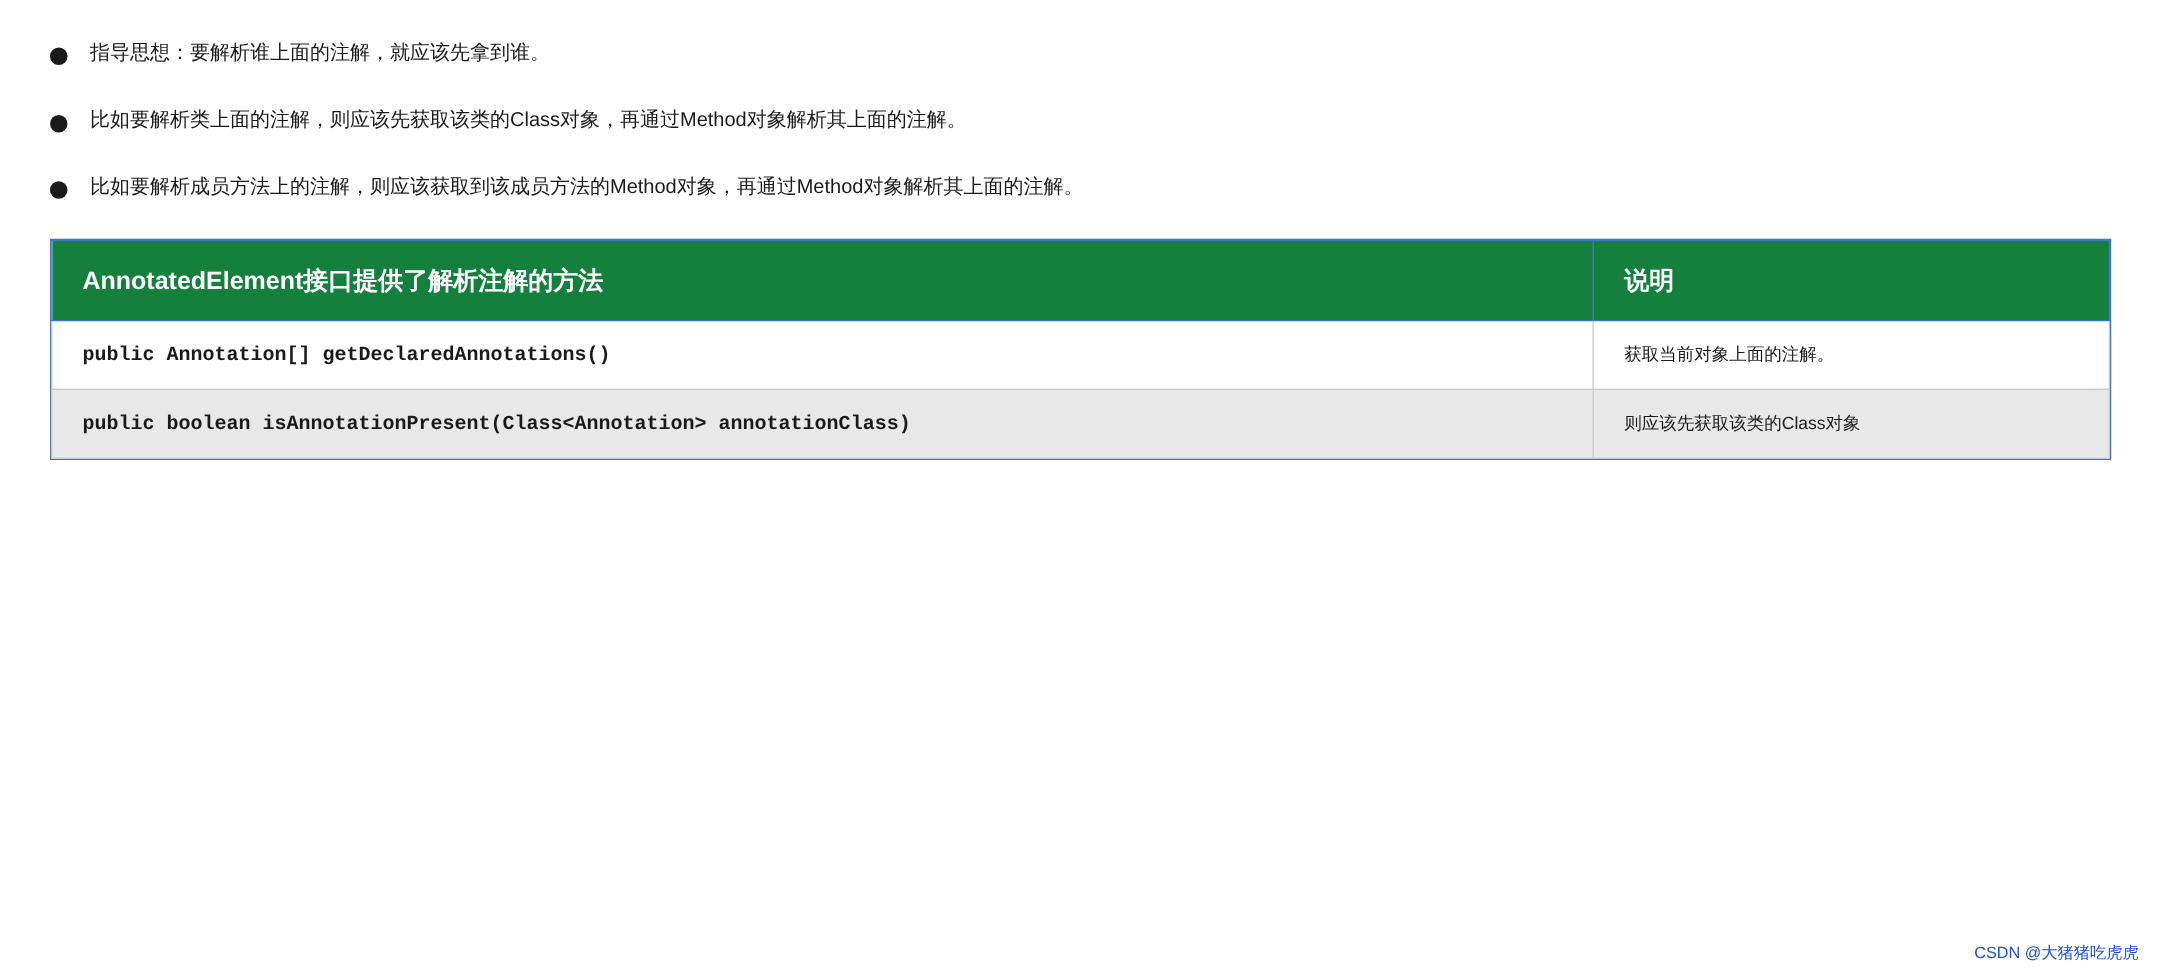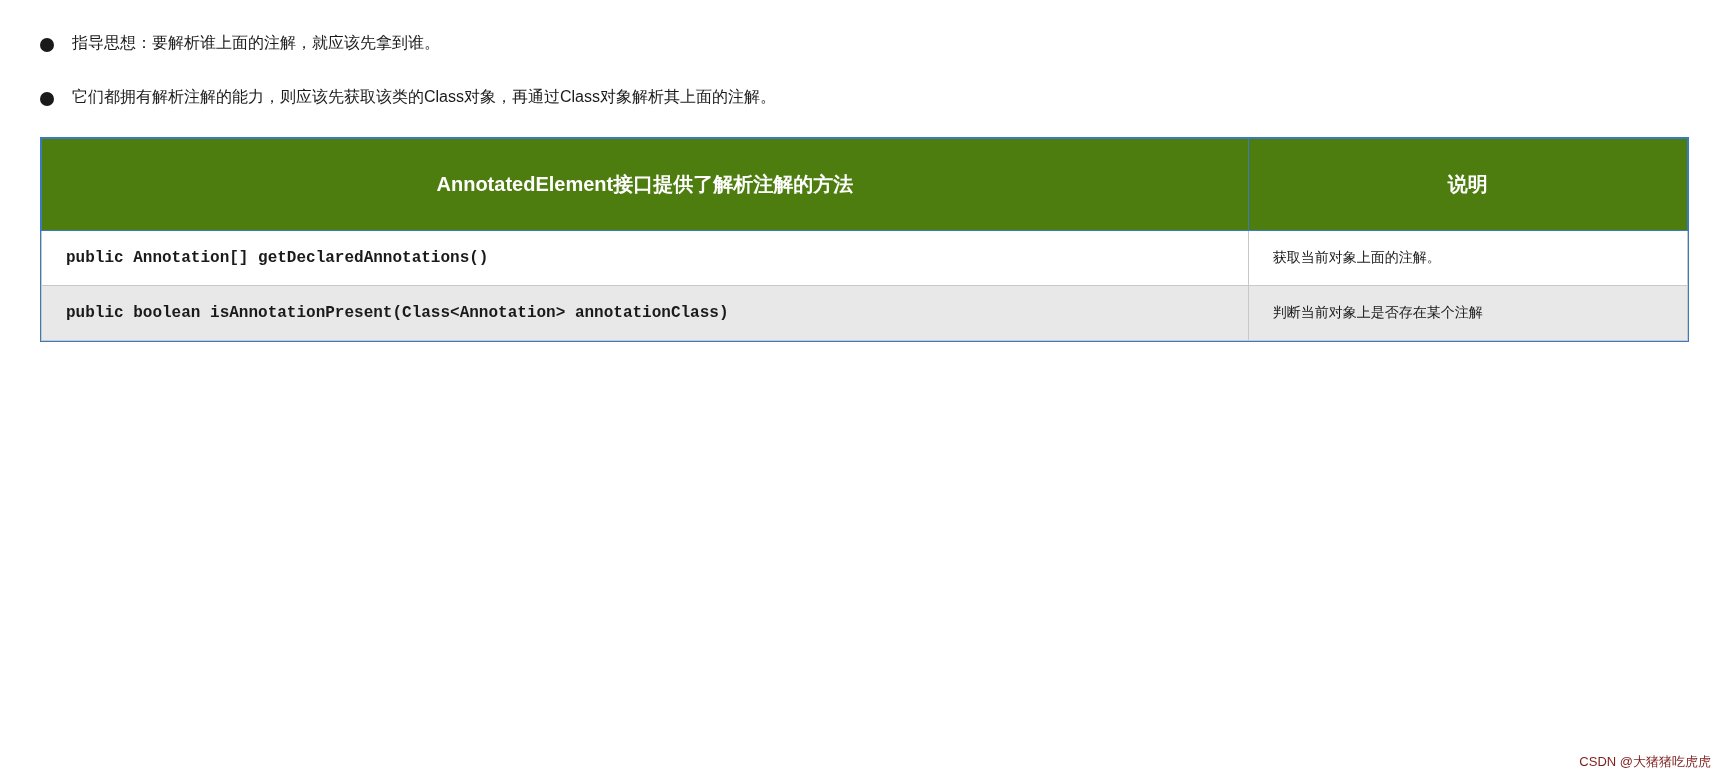--- a/index.html
+++ b/index.html
@@ -52,26 +52,26 @@
       border-collapse: collapse;
       width: 100%;
     }
 
     table {
       width: 100%;
       border-collapse: collapse;
     }
 
     table thead tr th {
-      background-color: #4d7c0f;
+      background-color: #15803d;
       color: #ffffff;
       font-weight: bold;
       font-size: 20px;
-      padding: 32px 24px;
-      text-align: center;
+      padding: 18px 24px;
+      text-align: left;
       border: 1.5px solid #3a7abf;
     }
 
     table tbody tr:nth-child(odd) {
       background-color: #ffffff;
     }
 
     table tbody tr:nth-child(even) {
       background-color: #e8e8e8;
     }
@@ -88,51 +88,55 @@
       font-weight: bold;
       font-size: 16px;
       margin-left: 42px;
     }
 
     .watermark {
       position: fixed;
       bottom: 12px;
       right: 18px;
       font-size: 13px;
-      color: #7f1d1d;
+      color: #1d4ed8;
     }
   </style>
 </head>
 <body>
 
 <ul class="bullet-list">
   <li>
     <span class="bullet-dot"></span>
     <span class="bullet-text">指导思想：要解析谁上面的注解，就应该先拿到谁。</span>
   </li>
   <li>
     <span class="bullet-dot"></span>
-    <span class="bullet-text">它们都拥有解析注解的能力，则应该先获取该类的Class对象，再通过Class对象解析其上面的注解。</span>
+    <span class="bullet-text">比如要解析类上面的注解，则应该先获取该类的Class对象，再通过Method对象解析其上面的注解。</span>
+  </li>
+  <li>
+    <span class="bullet-dot"></span>
+    <span class="bullet-text">比如要解析成员方法上的注解，则应该获取到该成员方法的Method对象，再通过Method对象解析其上面的注解。</span>
   </li>
 </ul>
 
 <div class="table-wrapper">
   <table>
     <thead>
       <tr>
         <th>AnnotatedElement接口提供了解析注解的方法</th>
         <th>说明</th>
       </tr>
     </thead>
     <tbody>
       <tr>
         <td class="code-cell">public Annotation[] getDeclaredAnnotations()</td>
         <td>获取当前对象上面的注解。</td>
       </tr>
       <tr>
         <td class="code-cell">public boolean isAnnotationPresent(Class&lt;Annotation&gt; annotationClass)</td>
-        <td>判断当前对象上是否存在某个注解</td>
+        <td>则应该先获取该类的Class对象</td>
       </tr>
     </tbody>
   </table>
 </div>
 
 <div class="watermark">CSDN @大猪猪吃虎虎</div>
 
 </body></html>

